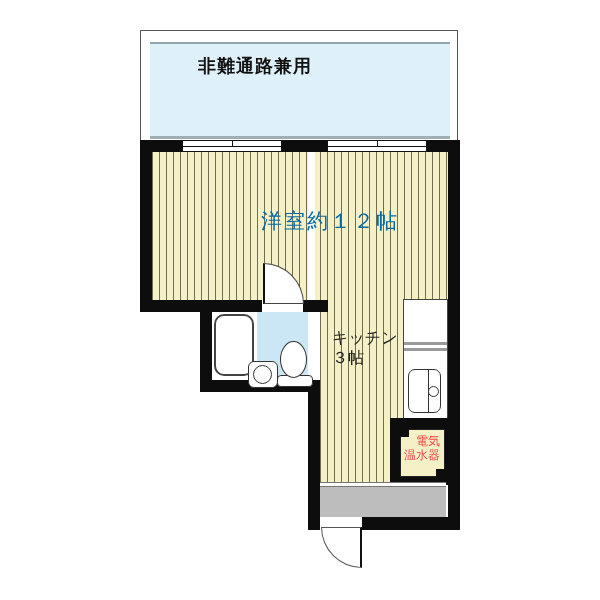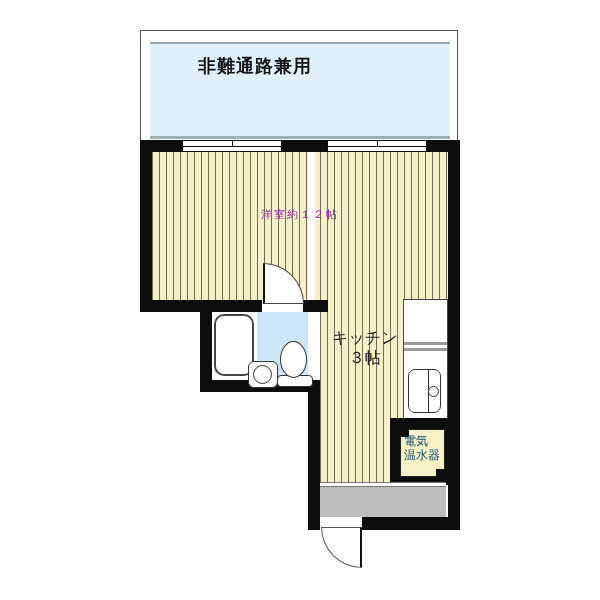--- a/index.html
+++ b/index.html
@@ -14,23 +14,23 @@
     background-color:var(--floor,#f6f0c7);
     background-image:repeating-linear-gradient(90deg,var(--stripe,#6e6e55) 0px,var(--stripe,#6e6e55) 1px,transparent 1px,transparent 7px);
   }
   .white{background:#ffffff;}
   .balcony-outline{position:absolute;border:1px solid #555;background:transparent;}
   .balcony-fill{
     position:absolute;background:var(--balcony,#def0f9);
     border-top:2px solid #93a6ad;border-bottom:3px solid #9fb0b5;
   }
   .balcony-label{position:absolute;font-size:18px;font-weight:bold;line-height:26px;letter-spacing:1px;color:#111;white-space:nowrap;}
-  .room-label{position:absolute;font-size:11px;letter-spacing:2px;color:#a21caf;white-space:nowrap;}
+  .room-label{position:absolute;font-size:21px;letter-spacing:2px;color:#0369a1;white-space:nowrap;}
   .kitchen-label{position:absolute;font-size:16px;line-height:20px;color:#222;white-space:nowrap;}
-  .heater-label{position:absolute;font-size:12px;line-height:14px;color:#0c4a6e;white-space:nowrap;}
+  .heater-label{position:absolute;font-size:12px;line-height:14px;color:#ef4444;white-space:nowrap;text-align:right;}
   .window{position:absolute;background:#fff;border:1px solid #111;box-sizing:border-box;}
   .window .mid{position:absolute;left:0;right:0;top:50%;height:1px;background:#111;}
   .window .tick{position:absolute;left:50%;top:0;width:1px;height:50%;background:#111;}
   .fixture{position:absolute;background:#fff;border:2px solid #444;box-sizing:border-box;}
   .thin{border:1.5px solid #333;}
   .bath-blue{position:absolute;background:var(--bath,#cbe7f5);}
   .entry{position:absolute;background:var(--entry,#bdbdbd);}
   .door-arc{position:absolute;background:#fff;box-sizing:border-box;}
   .counter{position:absolute;background:#fff;border:1px solid #444;box-sizing:border-box;}
 </style>
@@ -95,18 +95,18 @@
     <div>温水器</div>
   </div>
 
   <div class="abs" style="left:320px;top:482px;width:126px;height:3px;background:#fff;border-top:1px solid #777;border-bottom:1px solid #777;"></div>
   <div class="entry" style="left:320px;top:487px;width:126px;height:30px;"></div>
 
   <div class="abs white" style="left:320px;top:517px;width:42px;height:13px;"></div>
   <div class="door-arc" style="left:321px;top:527px;width:41px;height:41px;border:1px solid #555;border-right:2px solid #111;border-radius:0 0 0 100%;"></div>
 
   <div class="room-label" style="left:261px;top:207px;">洋室約１２帖</div>
-  <div class="kitchen-label" style="left:332px;top:328px;text-align:center;">
+  <div class="kitchen-label" style="left:332px;top:328px;">
     <div>キッチン</div>
     <div>３帖</div>
   </div>
 
 </div>
 
 </body></html>

